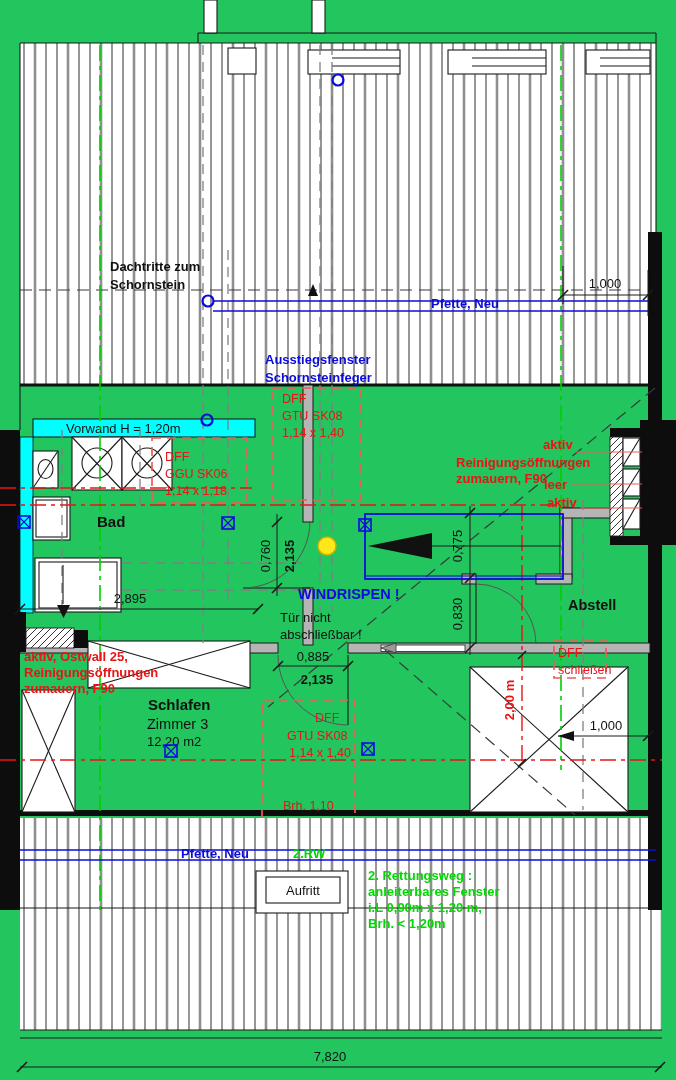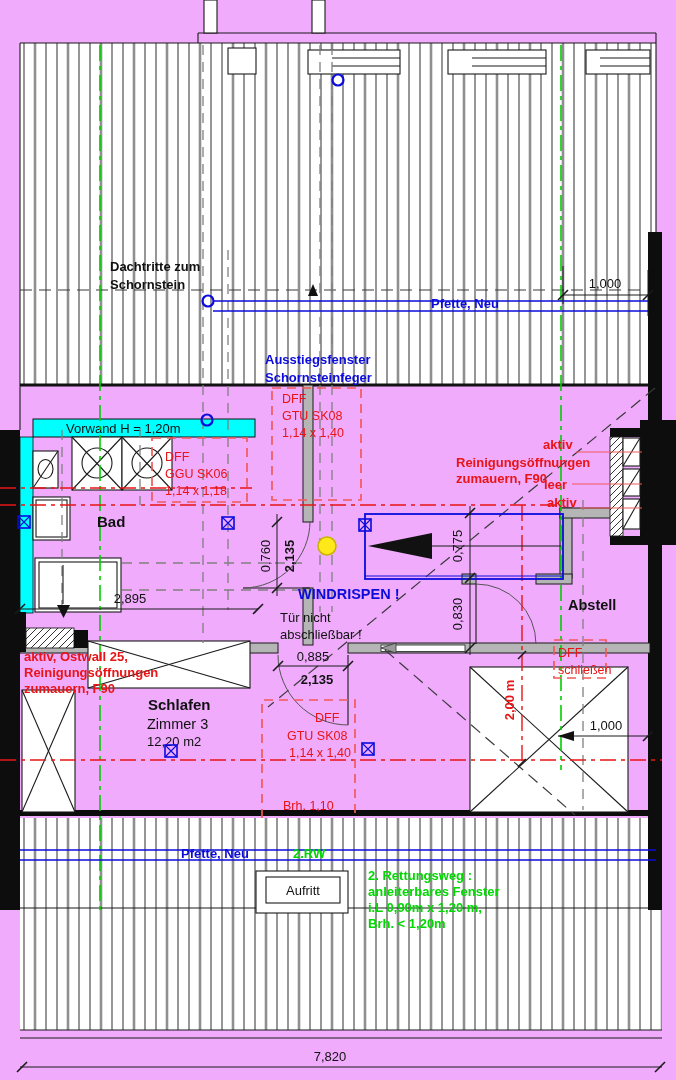--- a/index.html
+++ b/index.html
@@ -1,16 +1,16 @@
 <!DOCTYPE html>
 <html><head>
 <meta charset="utf-8">
 <style>
   html,body{margin:0;padding:0;background:#ffffff;}
-  .stage{position:relative;width:676px;height:1080px;background:#f0abfc;overflow:hidden;}
+  .stage{position:relative;width:676px;height:1080px;background:#22c55e;overflow:hidden;}
   svg{display:block;}
   svg text{font-family:"Liberation Sans",sans-serif;fill:#111;font-size:13px;}
   .tb{font-weight:bold;}
   .tred{fill:#e81416;}
   .tblue{fill:#0b0bdc;}
   .tgreen{fill:#00d800;}
   .tc{text-anchor:middle;}
   .t12{font-size:12.5px;}
   .t14{font-size:14.5px;}
   .t15{font-size:15px;}

